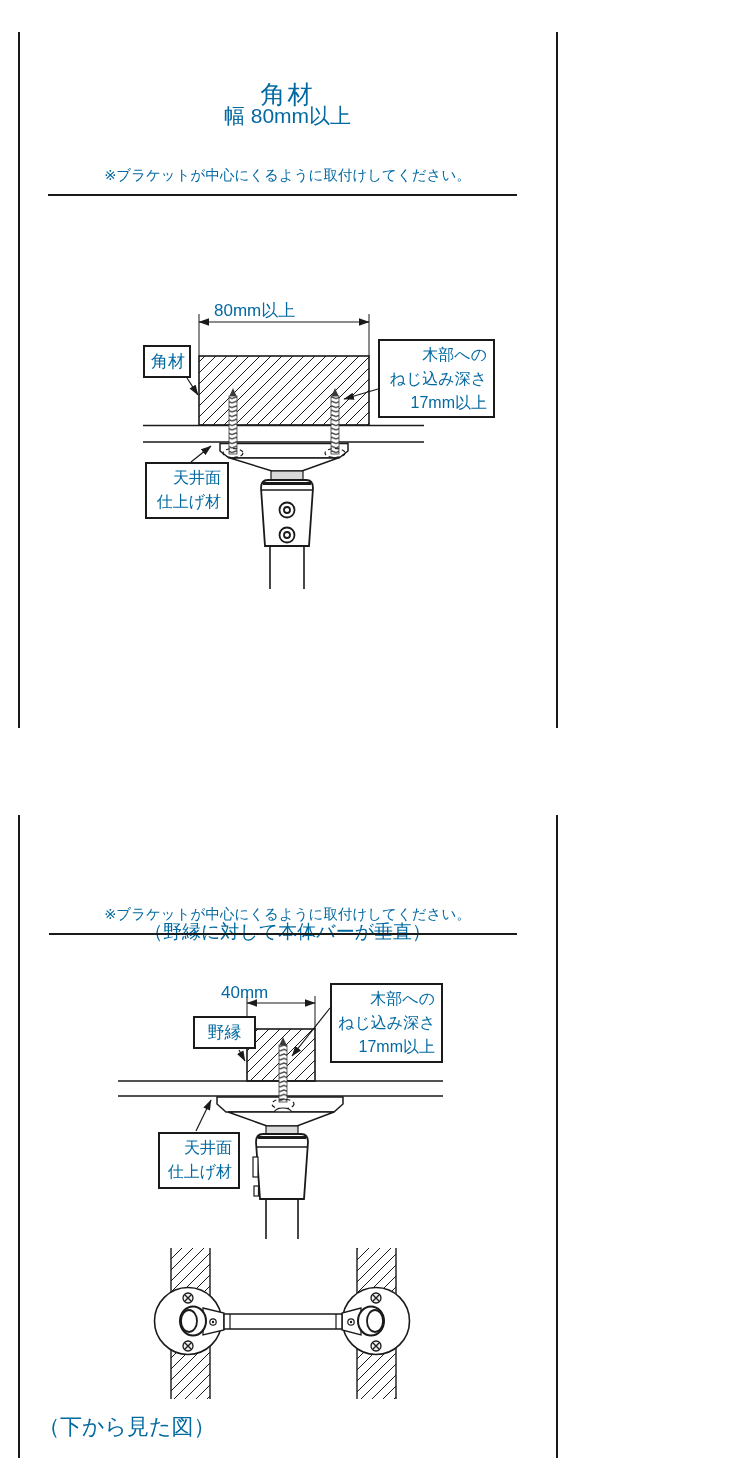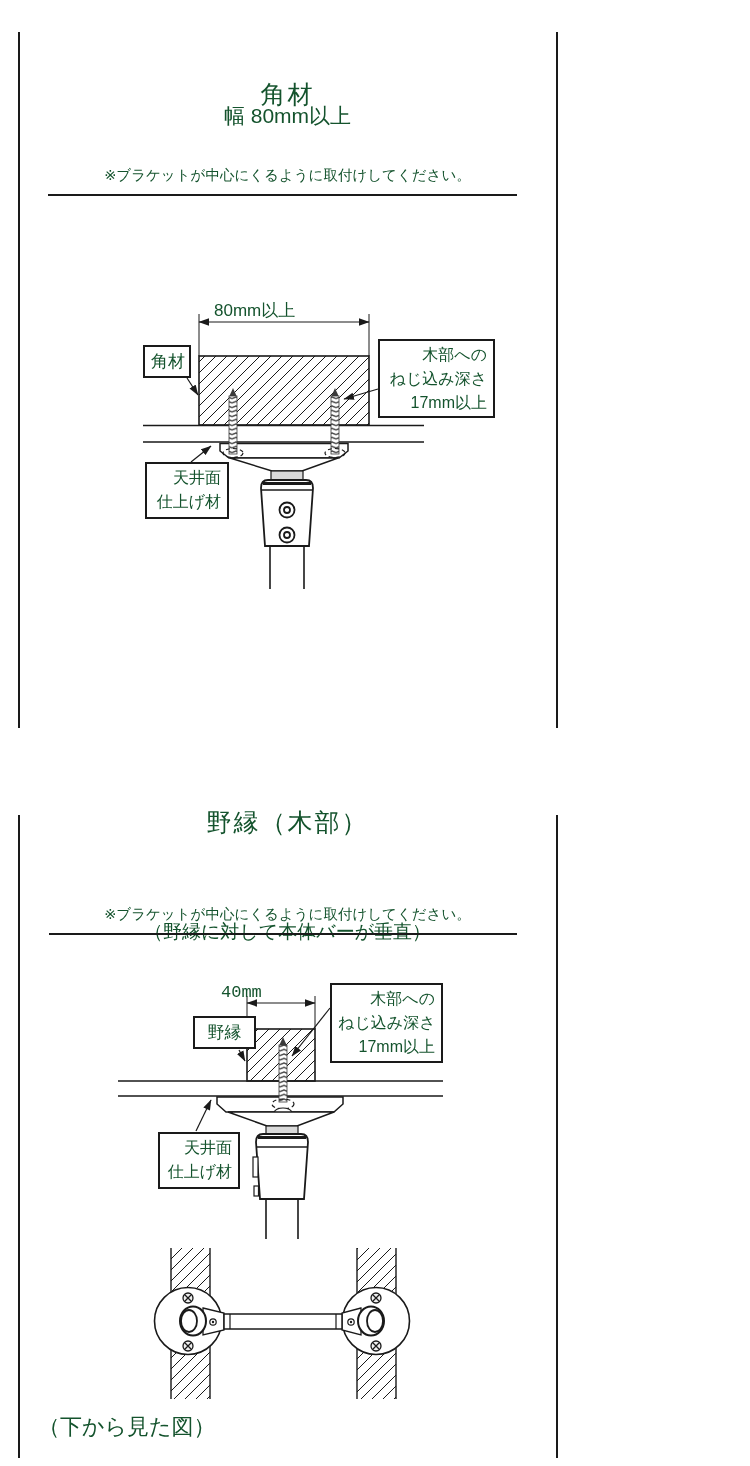--- a/index.html
+++ b/index.html
@@ -1,18 +1,18 @@
 <!DOCTYPE html>
 <html><head>
 <meta charset="utf-8">
 <style>
   html,body{margin:0;padding:0;background:#fff;}
   .page{
     position:relative;width:750px;height:1466px;background:#fff;overflow:hidden;
-    font-family:"Liberation Sans","DejaVu Sans",sans-serif;color:#14532d;
+    font-family:"Liberation Sans","DejaVu Sans",sans-serif;color:#0369a1;
   }
   .vline{position:absolute;width:2px;background:#1a1a1a;}
   .centerwrap{position:absolute;left:18px;width:539px;text-align:center;}
   .p-title{font-size:25px;letter-spacing:2px;}
   .p-sub{font-size:21px;}
   .p-sub2{font-size:19px;margin-top:48px;}
   .p-note{font-size:14.5px;}
   .hrule{position:absolute;height:2px;background:#1a1a1a;}
   .lblbox{
     position:absolute;background:#fff;border:2px solid #1a1a1a;
@@ -44,26 +44,25 @@
   <div class="lblbox" style="left:378px;top:339px;width:117px;height:79px;">
     <div>木部への</div>
     <div>ねじ込み深さ</div>
     <div>17mm以上</div>
   </div>
   <div class="lblbox" style="left:145px;top:462px;width:84px;height:57px;">
     <div>天井面</div>
     <div>仕上げ材</div>
   </div>
 
-  <div class="centerwrap p-title" style="top:806px;">野縁（木部）</div>
   <div class="centerwrap p-sub2" style="top:871px;">（野縁に対して本体バーが垂直）</div>
   <div class="centerwrap p-note" style="top:905px;">※ブラケットが中心にくるように取付けしてください。</div>
   <div class="hrule" style="left:49px;top:933px;width:468px;"></div>
 
-  <div class="dimtext" style="left:221px;top:983px;width:120px;font-family:Liberation Mono, monospace;">40mm</div>
+  <div class="dimtext" style="left:221px;top:983px;width:120px;">40mm</div>
   <div class="lblbox center" style="left:193px;top:1016px;width:63px;height:33px;font-size:17px;line-height:26px;">野縁</div>
   <div class="lblbox" style="left:330px;top:983px;width:113px;height:80px;">
     <div>木部への</div>
     <div>ねじ込み深さ</div>
     <div>17mm以上</div>
   </div>
   <div class="lblbox" style="left:158px;top:1132px;width:82px;height:57px;">
     <div>天井面</div>
     <div>仕上げ材</div>
   </div>

